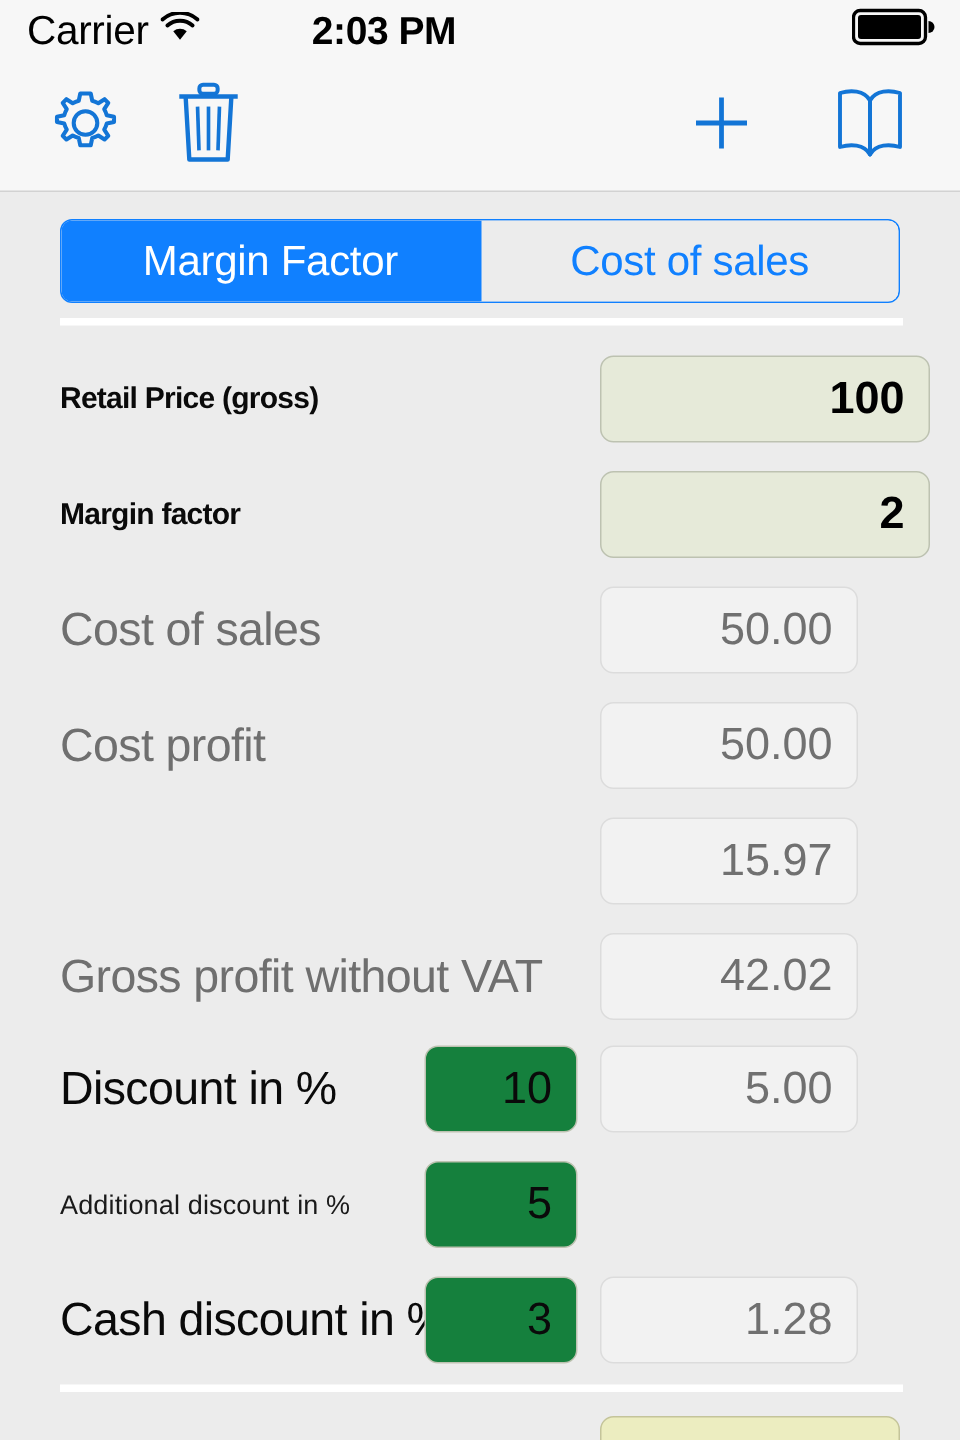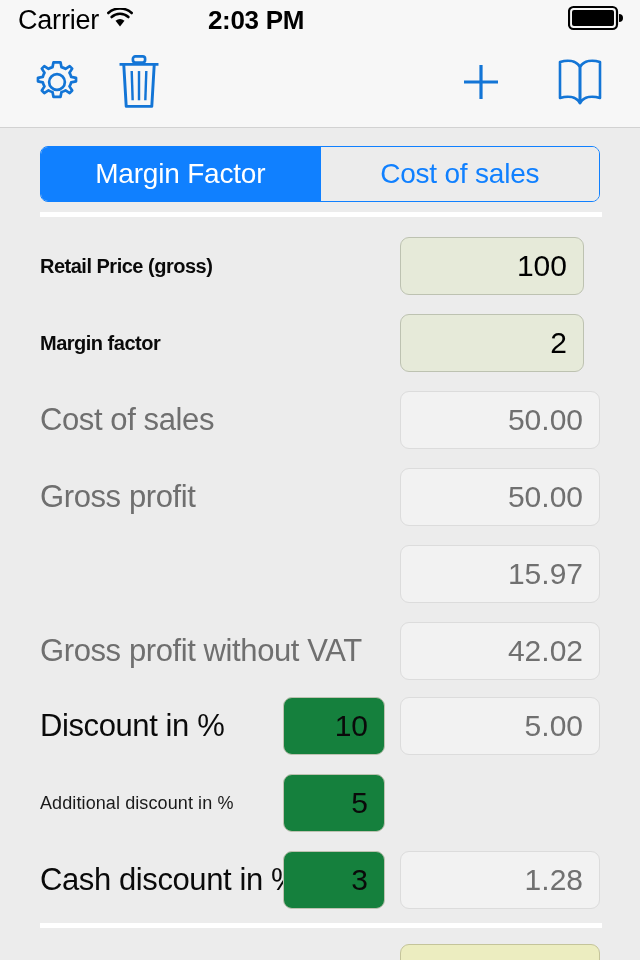--- a/index.html
+++ b/index.html
@@ -74,26 +74,26 @@
   .label.plain  { font-weight:normal; font-size:31px; color:#0a0a0a; letter-spacing:-0.4px; }
   .label.small  { font-weight:normal; font-size:18px; color:#1a1a1a; letter-spacing:0.1px; }
 
   .field {
     position:absolute; top:0; height:58px;
     border-radius:9px; border:1px solid #c9c9c9;
     display:flex; align-items:center; justify-content:flex-end;
     padding-right:16px; font-size:30px;
   }
   .field.result {
-    left:400px; width:200px;
+    left:400px; width:172px;
     background:#f2f2f2; border-color:#dcdcdc; color:#707070;
   }
   .field.input-wide {
-    left:400px; width:184px;
-    background:#e6ead9; border-color:#bdc2b1; color:#000; font-weight:normal;
+    left:400px; width:220px;
+    background:#e6ead9; border-color:#bdc2b1; color:#000; font-weight:bold;
   }
   .field.input-small {
     left:283px; width:102px;
     background:#15803d; border-color:#bdc2b1; color:#0a0a0a; font-weight:normal;
   }
   .field.input-yellow {
     left:400px; width:200px;
     background:#ecedc0; border-color:#c4c49a; color:#0a0a0a;
   }
 </style>
@@ -180,21 +180,21 @@
     <div class="label bold">Margin factor</div>
     <div class="field input-wide">2</div>
   </div>
 
   <div class="row" style="top:391px;">
     <div class="label dim">Cost of sales</div>
     <div class="field result">50.00</div>
   </div>
 
   <div class="row" style="top:468px;">
-    <div class="label dim">Gross profit</div>
+    <div class="label dim">Cost profit</div>
     <div class="field result">50.00</div>
   </div>
 
   <div class="row" style="top:545px;">
     <div class="field result">15.97</div>
   </div>
 
   <div class="row" style="top:622px;">
     <div class="label dim">Gross profit without VAT</div>
     <div class="field result">42.02</div>

